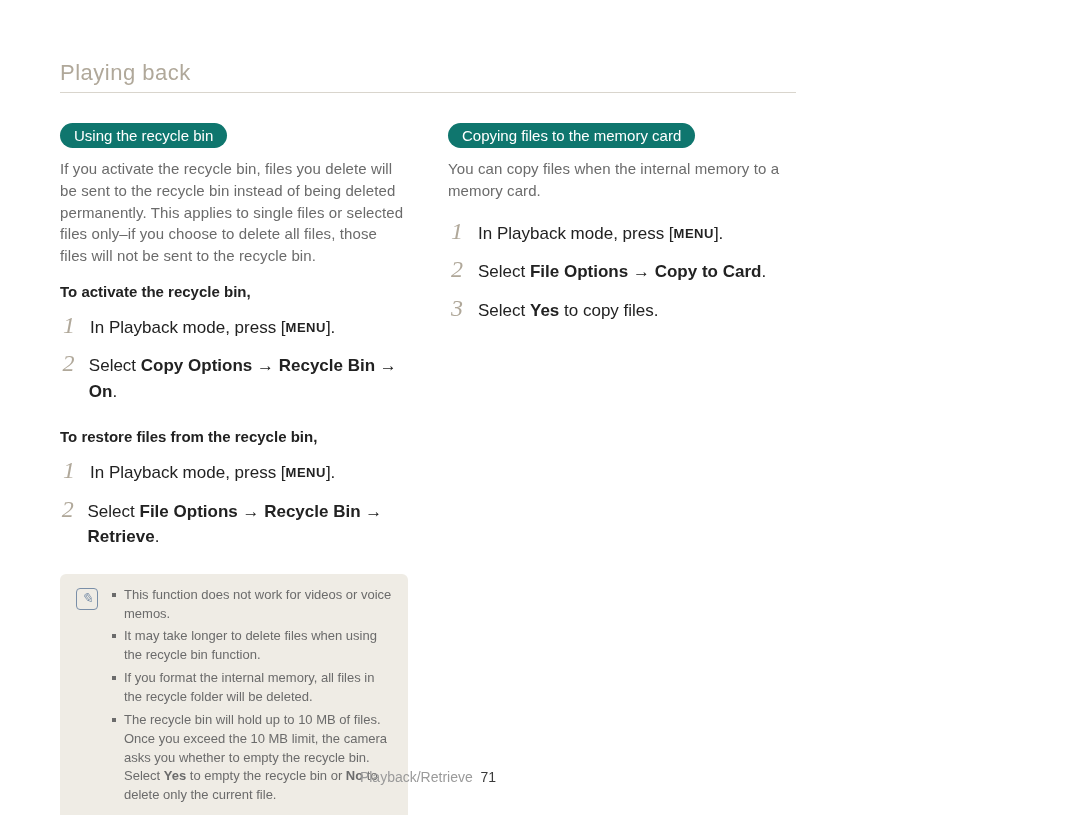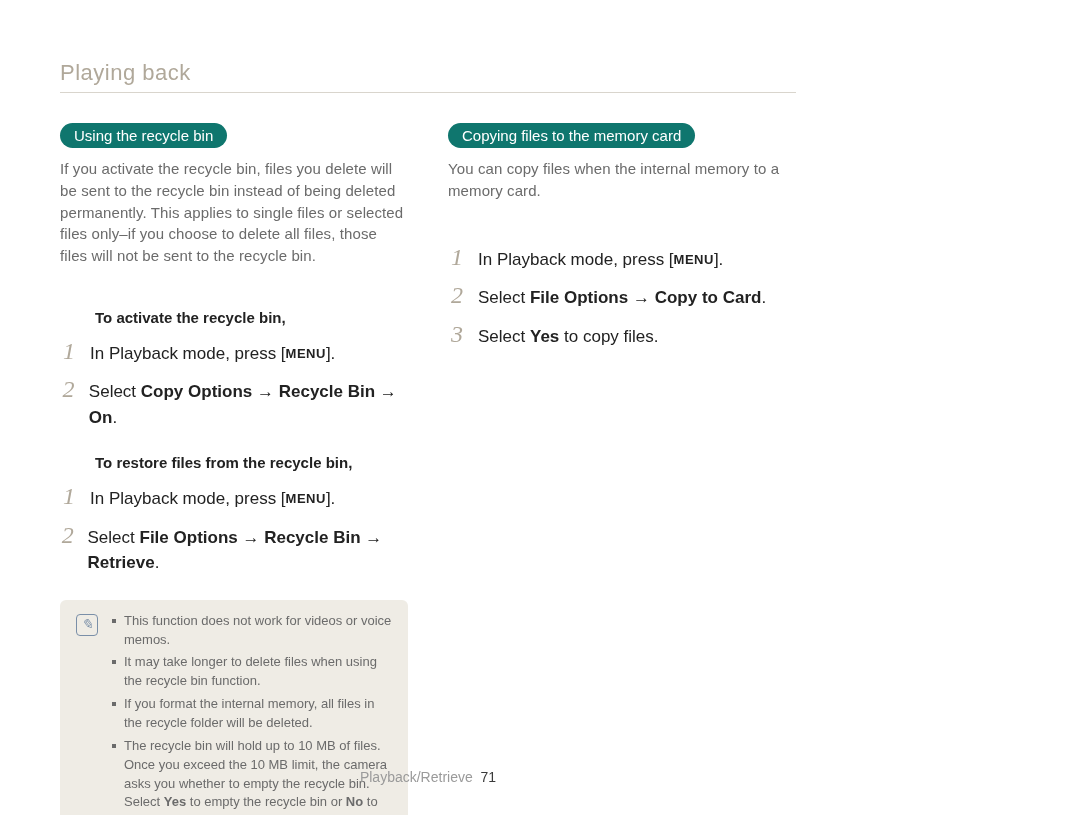--- a/index.html
+++ b/index.html
@@ -33,29 +33,28 @@
     color: #fff;
     font-size: 15px;
     padding: 4px 14px;
     border-radius: 14px;
     margin-bottom: 10px;
   }
   .intro {
     font-size: 15px;
     color: #6b6b6b;
     line-height: 1.45;
-    margin-bottom: 42px;
+    margin-bottom: 16px;
     letter-spacing: 0.1px;
   }
   .subhead {
     font-size: 15px;
     font-weight: bold;
     color: #222;
     margin-bottom: 12px;
-    margin-left: 35px;
   }
   .steps {
     margin-bottom: 24px;
   }
   .step {
     display: flex;
     align-items: baseline;
     gap: 12px;
     margin-bottom: 10px;
   }

